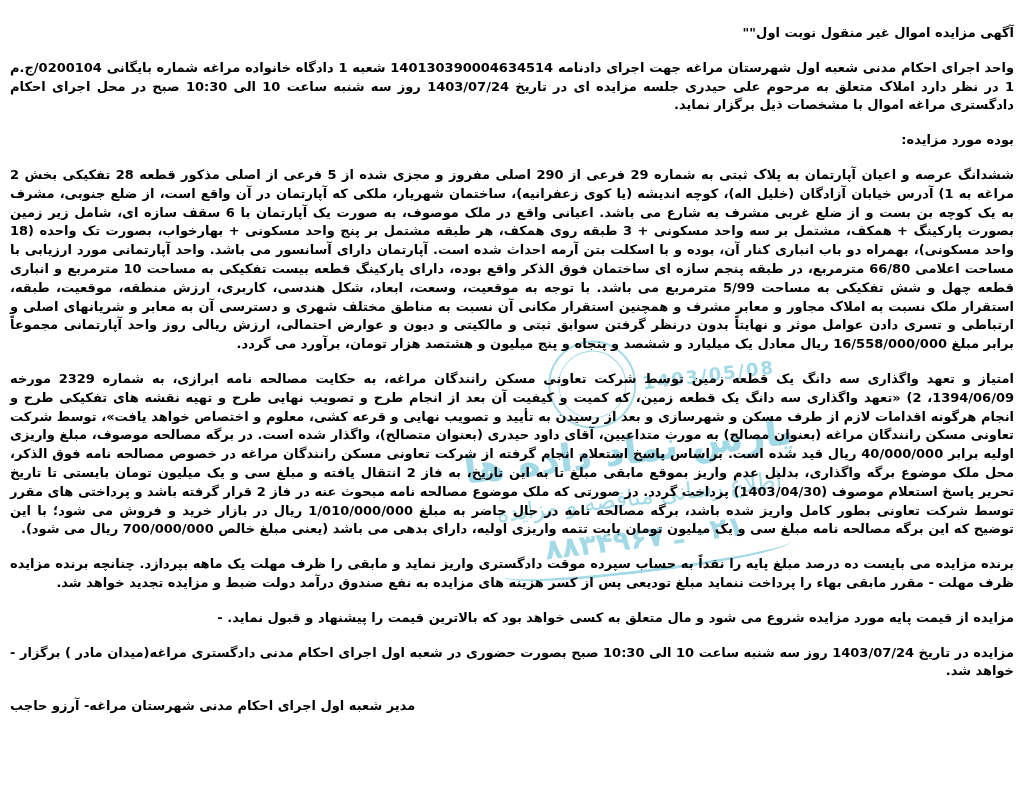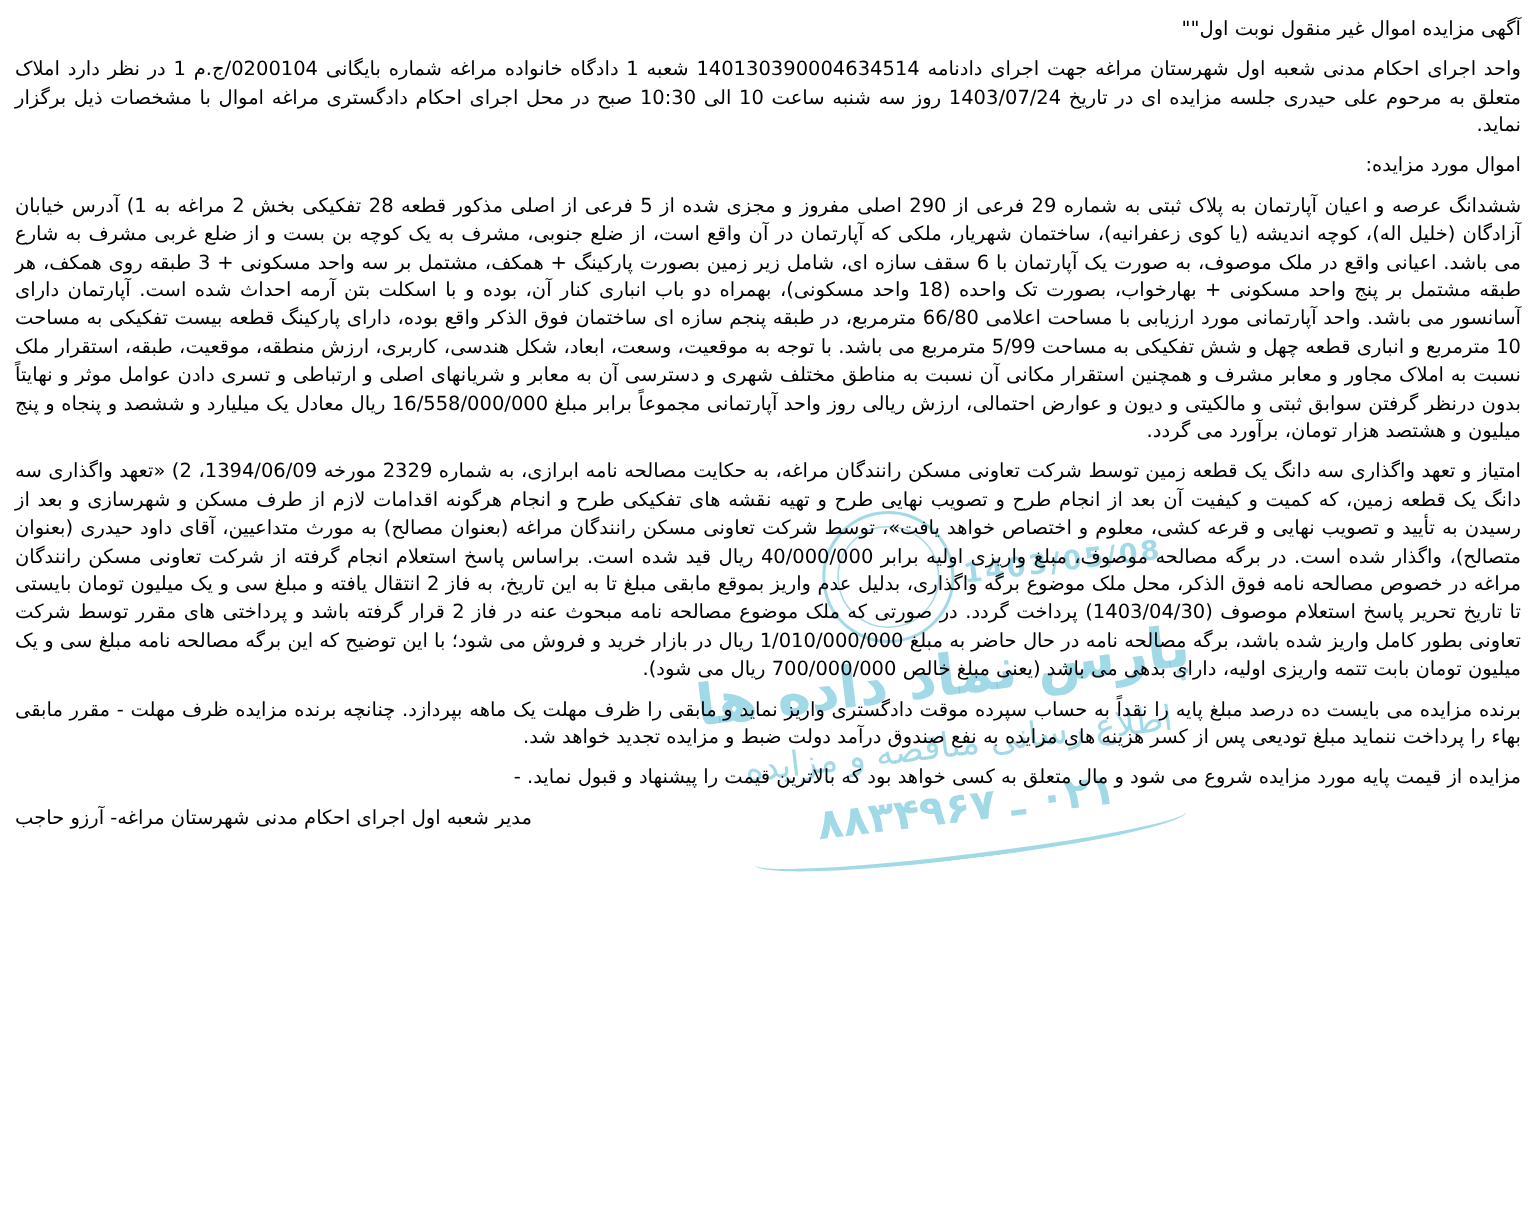--- a/index.html
+++ b/index.html
@@ -56,21 +56,21 @@
   
   .content {
     position: absolute; inset: 0; z-index: 1;
     padding: 8px 10px 0 10px;
     direction: rtl;
     text-align: justify;
     font-size: 13px;
     line-height: 18.8px;
     color: #000;
   }
-  .content p { margin: 3px 0 8px 0; }
+  .content p { margin: 16px 0 8px 0; font-weight: bold; }
   .doc-title { text-align: right; margin-bottom: 9px; }
   .intro { margin-bottom: 13px; }
   .section-heading { margin-bottom: 13px; }
   .property-item { margin-bottom: 13px; }
   .term { margin-bottom: 8px; }
   .signature { margin-top: 38px; text-align: left; }
 </style>
 </head>
 <body>
 
@@ -83,28 +83,29 @@
     <div class="wm-tagline">اطلاع رسانی مناقصه و مزایده</div>
     <div class="wm-phone">۰۲۱ ـ ۸۸۳۴۹۶۷</div>
     <div class="wm-swash"></div>
   </div>
 
   <div class="content">
     <p class="doc-title">آگهی مزایده اموال غیر منقول نوبت اول""</p>
 
     <p class="intro">واحد اجرای احکام مدنی شعبه اول شهرستان مراغه جهت اجرای دادنامه 140130390004634514 شعبه 1 دادگاه خانواده مراغه شماره بایگانی 0200104/ج.م 1 در نظر دارد املاک متعلق به مرحوم علی حیدری جلسه مزایده ای در تاریخ 1403/07/24 روز سه شنبه ساعت 10 الی 10:30 صبح در محل اجرای احکام دادگستری مراغه اموال با مشخصات ذیل برگزار نماید.</p>
 
-    <p class="section-heading">اموال مورد مزایده:</p>
+    <p class="section-heading">بوده مورد مزایده:</p>
 
     <p class="property-item">ششدانگ عرصه و اعیان آپارتمان به پلاک ثبتی به شماره 29 فرعی از 290 اصلی مفروز و مجزی شده از 5 فرعی از اصلی مذکور قطعه 28 تفکیکی بخش 2 مراغه به 1) آدرس خیابان آزادگان (خلیل اله)، کوچه اندیشه (یا کوی زعفرانیه)، ساختمان شهریار، ملکی که آپارتمان در آن واقع است، از ضلع جنوبی، مشرف به یک کوچه بن بست و از ضلع غربی مشرف به شارع می باشد. اعیانی واقع در ملک موصوف، به صورت یک آپارتمان با 6 سقف سازه ای، شامل زیر زمین بصورت پارکینگ + همکف، مشتمل بر سه واحد مسکونی + 3 طبقه روی همکف، هر طبقه مشتمل بر پنج واحد مسکونی + بهارخواب، بصورت تک واحده (18 واحد مسکونی)، بهمراه دو باب انباری کنار آن، بوده و با اسکلت بتن آرمه احداث شده است. آپارتمان دارای آسانسور می باشد. واحد آپارتمانی مورد ارزیابی با مساحت اعلامی 66/80 مترمربع، در طبقه پنجم سازه ای ساختمان فوق الذکر واقع بوده، دارای پارکینگ قطعه بیست تفکیکی به مساحت 10 مترمربع و انباری قطعه چهل و شش تفکیکی به مساحت 5/99 مترمربع می باشد. با توجه به موقعیت، وسعت، ابعاد، شکل هندسی، کاربری، ارزش منطقه، موقعیت، طبقه، استقرار ملک نسبت به املاک مجاور و معابر مشرف و همچنین استقرار مکانی آن نسبت به مناطق مختلف شهری و دسترسی آن به معابر و شریانهای اصلی و ارتباطی و تسری دادن عوامل موثر و نهایتاً بدون درنظر گرفتن سوابق ثبتی و مالکیتی و دیون و عوارض احتمالی، ارزش ریالی روز واحد آپارتمانی مجموعاً برابر مبلغ 16/558/000/000 ریال معادل یک میلیارد و ششصد و پنجاه و پنج میلیون و هشتصد هزار تومان، برآورد می گردد.</p>
 
     <p class="property-item">امتیاز و تعهد واگذاری سه دانگ یک قطعه زمین توسط شرکت تعاونی مسکن رانندگان مراغه، به حکایت مصالحه نامه ابرازی، به شماره 2329 مورخه 1394/06/09، 2) «تعهد واگذاری سه دانگ یک قطعه زمین، که کمیت و کیفیت آن بعد از انجام طرح و تصویب نهایی طرح و تهیه نقشه های تفکیکی طرح و انجام هرگونه اقدامات لازم از طرف مسکن و شهرسازی و بعد از رسیدن به تأیید و تصویب نهایی و قرعه کشی، معلوم و اختصاص خواهد یافت»، توسط شرکت تعاونی مسکن رانندگان مراغه (بعنوان مصالح) به مورث متداعیین، آقای داود حیدری (بعنوان متصالح)، واگذار شده است. در برگه مصالحه موصوف، مبلغ واریزی اولیه برابر 40/000/000 ریال قید شده است. براساس پاسخ استعلام انجام گرفته از شرکت تعاونی مسکن رانندگان مراغه در خصوص مصالحه نامه فوق الذکر، محل ملک موضوع برگه واگذاری، بدلیل عدم واریز بموقع مابقی مبلغ تا به این تاریخ، به فاز 2 انتقال یافته و مبلغ سی و یک میلیون تومان بایستی تا تاریخ تحریر پاسخ استعلام موصوف (1403/04/30) پرداخت گردد. در صورتی که ملک موضوع مصالحه نامه مبحوث عنه در فاز 2 قرار گرفته باشد و پرداختی های مقرر توسط شرکت تعاونی بطور کامل واریز شده باشد، برگه مصالحه نامه در حال حاضر به مبلغ 1/010/000/000 ریال در بازار خرید و فروش می شود؛ با این توضیح که این برگه مصالحه نامه مبلغ سی و یک میلیون تومان بابت تتمه واریزی اولیه، دارای بدهی می باشد (یعنی مبلغ خالص 700/000/000 ریال می شود).</p>
 
     <p class="term">برنده مزایده می بایست ده درصد مبلغ پایه را نقداً به حساب سپرده موقت دادگستری واریز نماید و مابقی را ظرف مهلت یک ماهه بپردازد. چنانچه برنده مزایده ظرف مهلت - مقرر مابقی بهاء را پرداخت ننماید مبلغ تودیعی پس از کسر هزینه های مزایده به نفع صندوق درآمد دولت ضبط و مزایده تجدید خواهد شد.</p>
 
     <p class="term">مزایده از قیمت پایه مورد مزایده شروع می شود و مال متعلق به کسی خواهد بود که بالاترین قیمت را پیشنهاد و قبول نماید. -</p>
 
 
+    <p class="term">مزایده در تاریخ 1403/07/24 روز سه شنبه ساعت 10 الی 10:30 صبح بصورت حضوری در شعبه اول اجرای احکام مدنی دادگستری مراغه(میدان مادر ) برگزار - خواهد شد.</p>
 
     <p class="signature">مدیر شعبه اول اجرای احکام مدنی شهرستان مراغه- آرزو حاجب</p>
   </div>
 
 </div>
 
 </body></html>

